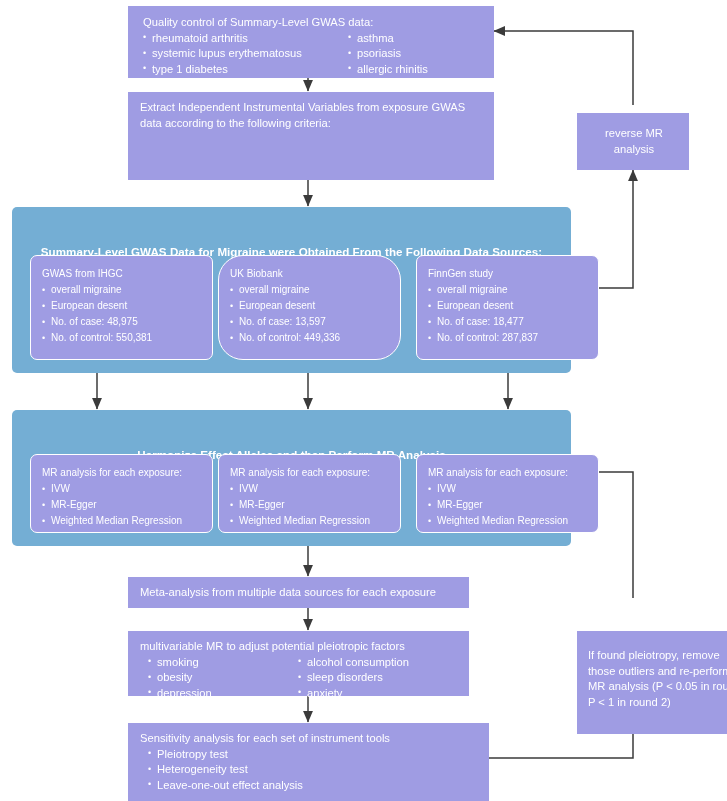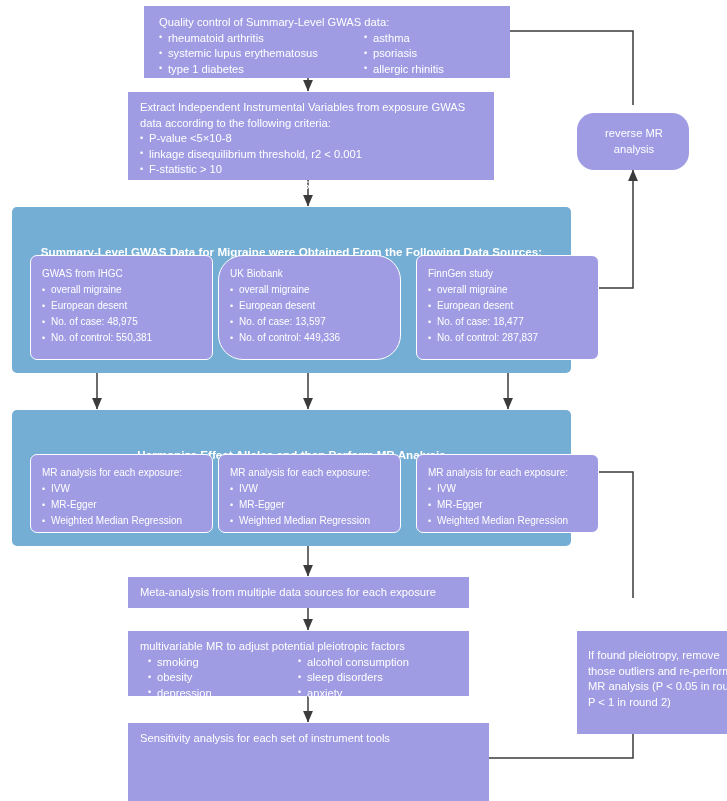--- a/index.html
+++ b/index.html
@@ -121,48 +121,42 @@
       <path d="M571,288 L633,288 L633,170" marker-end="url(#ah)"></path>
 
       <path d="M633,105 L633,31 L494,31" marker-end="url(#ah)"></path>
 
       <path d="M489,758 L633,758 L633,702" marker-end="url(#ah)"></path>
 
       <path d="M633,598 L633,472 L571,472" marker-end="url(#ah)"></path>
     </g>
   </svg>
 
-  <div class="node" style="left:144px; top:6px; width:366px; height:72px;padding-left:15px;">
+  <div class="node" style="left:128px; top:6px; width:366px; height:72px;padding-left:15px;">
     <span class="ttl">Quality control of Summary-Level GWAS data:</span>
     <div class="two-col">
       <ul class="bl colA">
         <li>rheumatoid arthritis</li>
         <li>systemic lupus erythematosus</li>
         <li>type 1 diabetes</li>
       </ul>
       <ul class="bl">
         <li>asthma</li>
         <li>psoriasis</li>
         <li>allergic rhinitis</li>
       </ul>
     </div>
   </div>
 
   <div class="node" style="left:128px; top:92px; width:366px; height:88px; padding-top:8px;">
     <span class="ttl">Extract Independent Instrumental Variables from exposure  GWAS</span>
     <span class="ttl">data according to the following criteria:</span>
-    <ul class="bl">
-      <li>P-value &lt;5×10-8</li>
-      <li>linkage disequilibrium threshold,  r2 &lt; 0.001</li>
-      <li>F-statistic &gt; 10</li>
-      <li>Removing  potential pleiotropic SNPs by Phenoscanner database</li>
-    </ul>
-  </div>
-
-  <div class="node plain center-txt" style="left:577px; top:113px; width:112px; height:57px; justify-content:center;border-radius:17px;">
+  </div>
+
+  <div class="node plain center-txt" style="left:577px; top:113px; width:112px; height:57px; justify-content:center;">
     <span>reverse MR analysis</span>
   </div>
 
   <div class="group" style="left:12px; top:207px; width:559px; height:166px;">
     <div class="group-title">Summary-Level GWAS Data for Migraine were Obtained From the Following Data Sources:</div>
 
     <div class="subnode" style="left:18px; top:48px; width:183px; height:105px;">
       <span class="ttl">GWAS from IHGC</span>
       <ul class="bl">
         <li>overall migraine</li>
@@ -239,20 +233,25 @@
       <ul class="bl">
         <li>alcohol consumption</li>
         <li>sleep disorders</li>
         <li>anxiety</li>
       </ul>
     </div>
   </div>
 
   <div class="node" style="left:128px; top:723px; width:361px; height:80px; padding-top:8px;">
     <span class="ttl">Sensitivity analysis for each set of  instrument tools</span>
+    <ul class="bl" style="padding-left:8px;">
+      <li>Pleiotropy test</li>
+      <li>Heterogeneity test</li>
+      <li>Leave-one-out effect analysis</li>
+    </ul>
   </div>
 
   <div class="node" style="left:577px; top:599px; width:150px; height:103px; padding-top:17px; padding-left:11px;margin-top:32px;">
     <span class="ttl">If found pleiotropy, remove</span>
     <span class="ttl">those outliers and re-perform</span>
     <span class="ttl">MR analysis (P &lt; 0.05 in round 1;</span>
     <span class="ttl">P &lt; 1 in round 2)</span>
   </div>
 
 </div>

